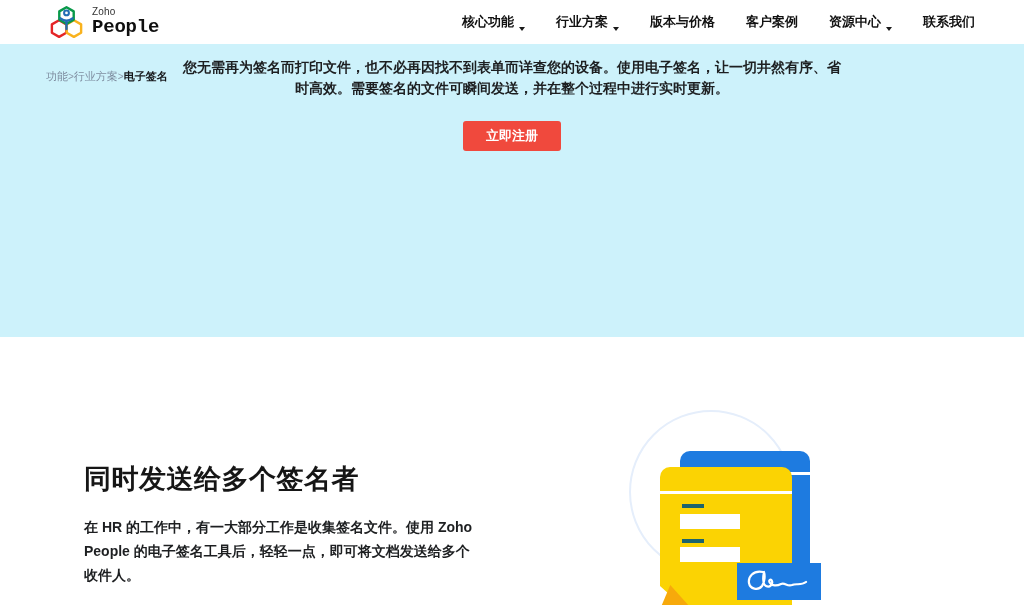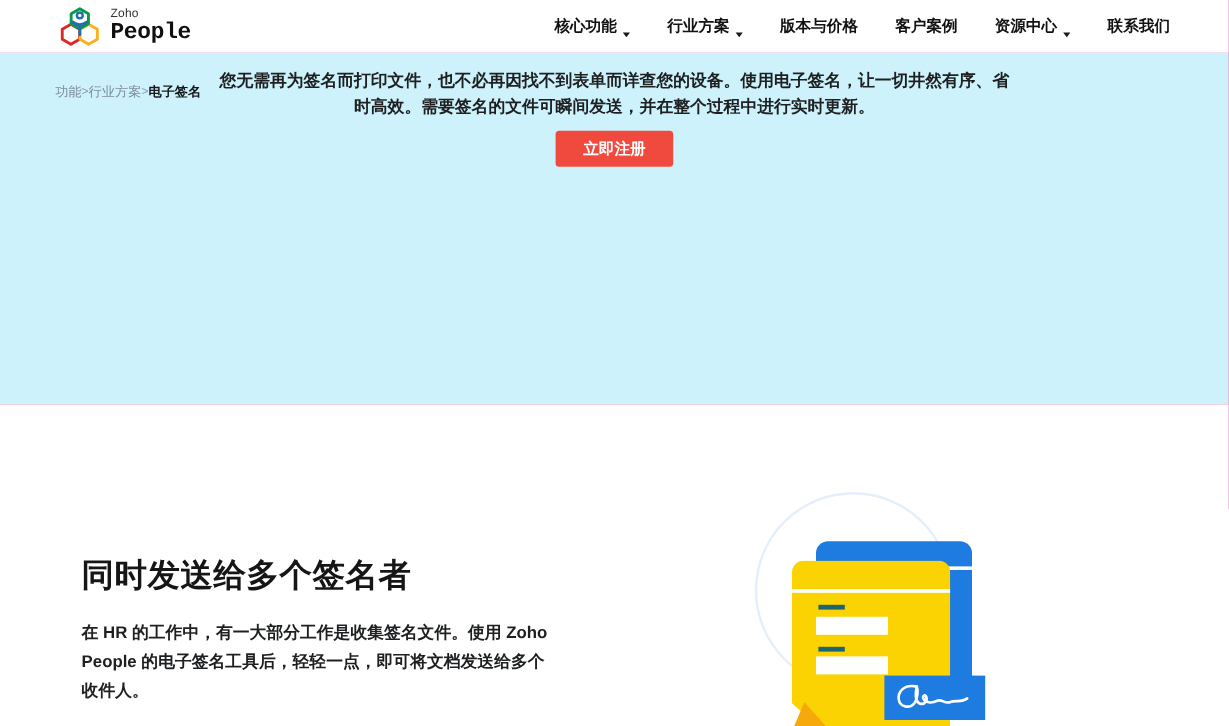--- a/index.html
+++ b/index.html
@@ -1,19 +1,19 @@
 <!DOCTYPE html>
 <html><head>
 <meta charset="utf-8">
 <style>
   html, body { margin: 0; padding: 0; background: #ffffff; }
   * { box-sizing: border-box; }
   body { font-family: "Liberation Sans", "DejaVu Sans", sans-serif; color: #111; }
 
-  .page { position: relative; width: 1024px; height: 605px; overflow: hidden; background: #ec4899; margin: 0 auto; padding-left: 12px; }
+  .page { position: relative; width: 1024px; height: 605px; overflow: hidden; background: #f97316; margin: 0 auto; padding-left: 12px; }
 
   
   .header {
     position: absolute; top: 0; left: 0; width: 1024px; height: 44px;
     background: #fff; display: flex; align-items: center;
     justify-content: space-between; padding: 0 49px 0 48px;
   }
   .logo { display: flex; align-items: center; gap: 7px; cursor: pointer; }
   .logo-text { line-height: 1; }
   .logo-zoho { display: block; font-size: 10px; color: #333; letter-spacing: .2px; margin-bottom: 1px; }
@@ -43,28 +43,28 @@
   .breadcrumb .current { color: #15171a; font-weight: bold; }
   .hero-title {
     margin: 0; padding-top: 82px; font-size: 31px; font-weight: 600;
     color: #070707; letter-spacing: .5px;
   }
   .hero-desc {
     max-width: 662px; margin: 13px auto 0; font-size: 14px; line-height: 21px;
     font-weight: 600; color: #1d1f21;
   }
   .cta-button {
-    margin-top: 10px; background: #f0493d; color: #fff; border: none;
+    margin-top: 22px; background: #f0493d; color: #fff; border: none;
     font-family: inherit; font-size: 13px; font-weight: 600;
     padding: 0 23px; height: 30px; border-radius: 3px; cursor: pointer; text-align: right;
   }
 
   
   .feature { position: absolute; top: 337px; left: 0; width: 1024px; height: 268px; background: #fff; }
-  .feature-text { position: absolute; left: 68px; top: 124px; width: 420px; }
+  .feature-text { position: absolute; left: 84px; top: 124px; width: 420px; }
   .feature-heading { margin: 0; font-size: 27px; font-weight: 600; color: #161616; letter-spacing: .5px; }
   .feature-body { margin: 18px 0 0; width: 396px; font-size: 14px; line-height: 24px; font-weight: 600; color: #1d1f21; }
 
   
   .decor-circle {
     position: absolute; left: 629px; top: 410px; width: 164px; height: 164px;
     border: 2px solid #e5eefb; border-radius: 50%; background: transparent; z-index: 0;
   }
   .doc-blue {
     position: absolute; left: 680px; top: 451px; width: 130px; height: 149px;

